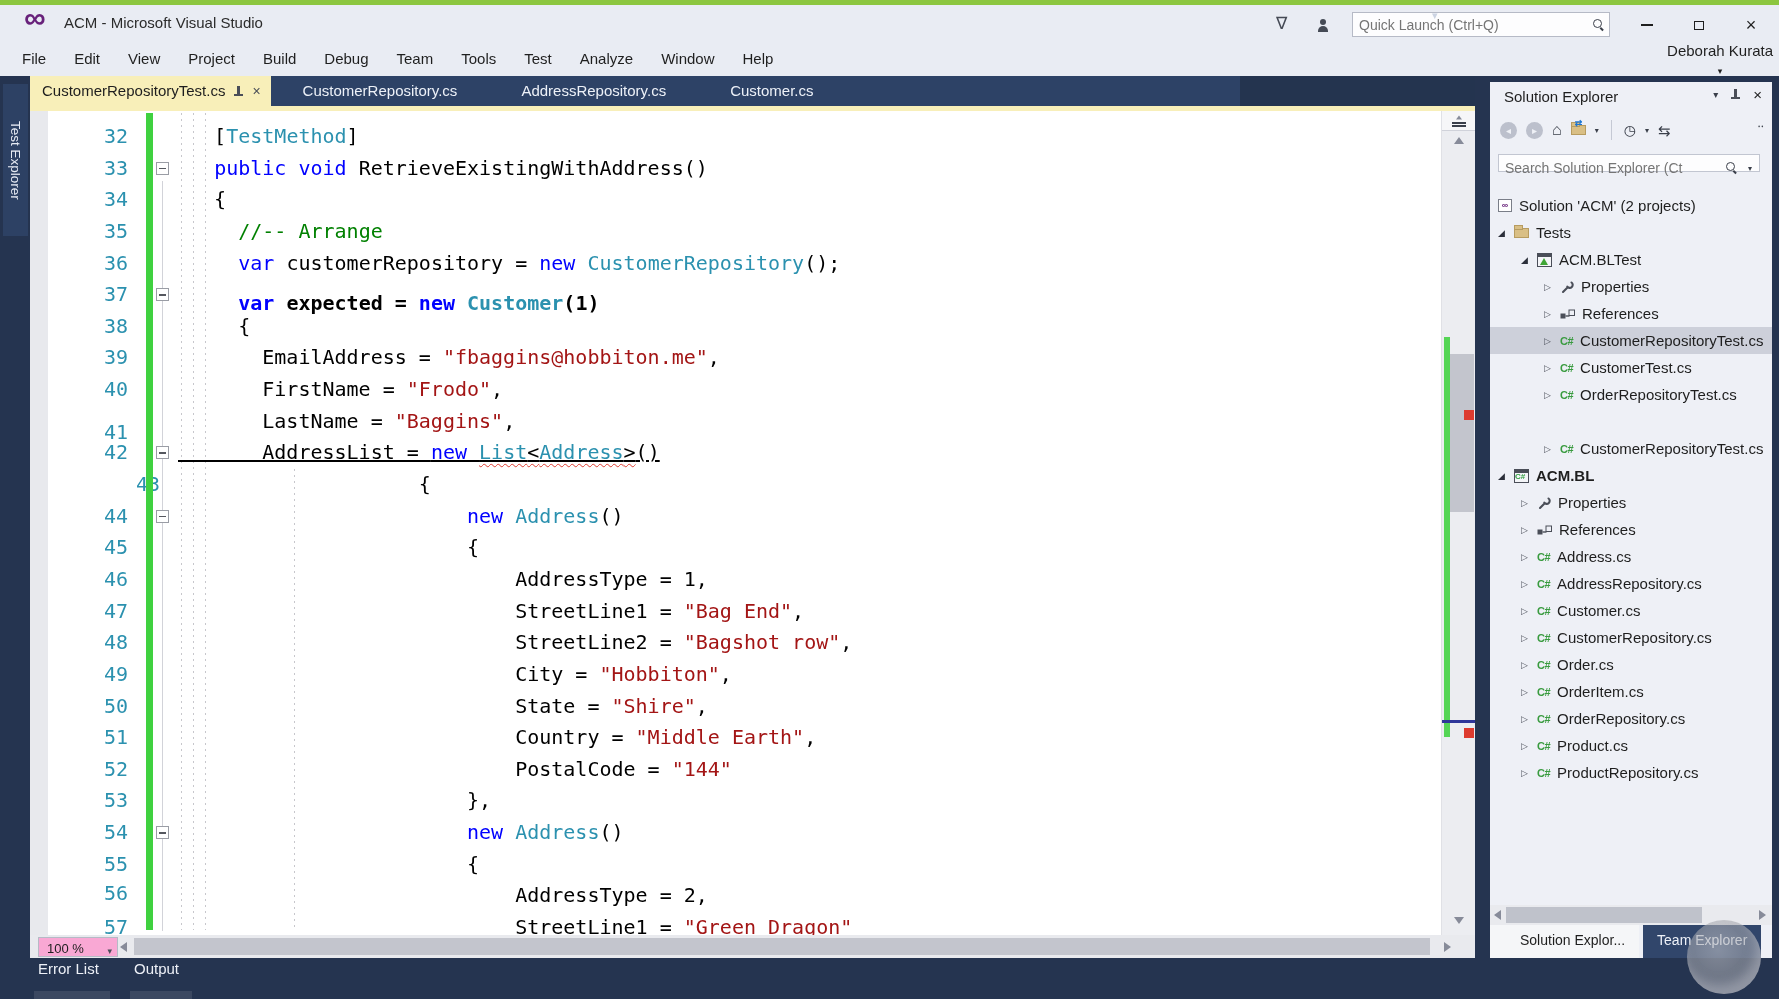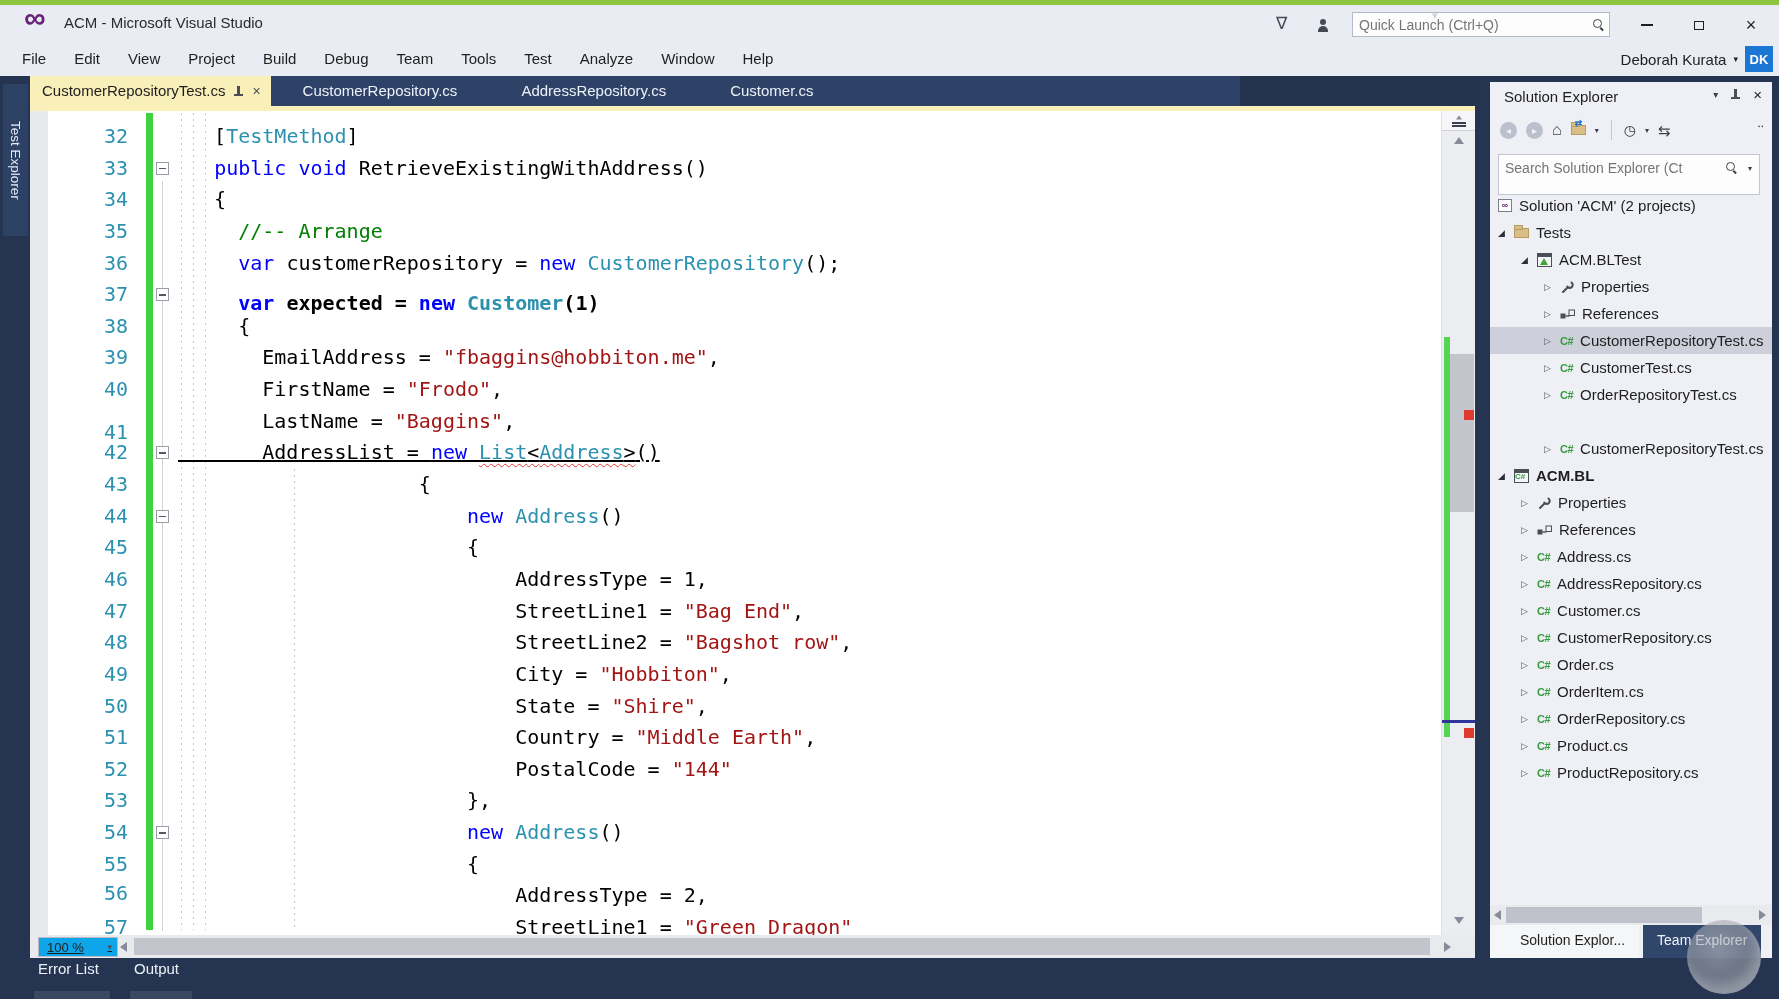--- a/index.html
+++ b/index.html
@@ -27,21 +27,21 @@
   .winbtn { position:absolute; top:6px; width:38px; height:28px; display:flex; align-items:center; justify-content:center; }
   .bar-min { width:12px; height:2px; background:#1E1E1E; }
   .box-restore { position:relative; width:10px; height:9px; border:1.5px solid #1E1E1E; background:#E9ECF3; }
   .box-restore::before { content:""; position:absolute; left:2px; top:-4px; width:9px; height:8px;
                          border:1.5px solid #1E1E1E; z-index:-1; }
   .x-close { font-size:18px; color:#1E1E1E; line-height:1; }
 
   #menubar { position:absolute; left:0; top:42px; width:1779px; height:34px; background:#E9ECF3; }
   #menu-items { display:flex; height:34px; padding-left:8px; }
   .menu-item { padding:0 14px; line-height:34px; font-size:15px; color:#1F1F1F; }
-  #user-area { position:absolute; right:6px; top:0; height:34px; display:flex; align-items:center; gap:7px; }
+  #user-area { position:absolute; right:6px; top:0; height:34px; display:flex; align-items:center; gap:7px;flex-direction:column; }
   #user-name { font-size:15px; color:#1F1F1F; }
   #user-caret { font-size:9px; color:#1F1F1F; }
   #avatar { width:28px; height:26px; background:#1C76D4; color:#fff; font-size:13px; font-weight:bold;
             display:flex; align-items:center; justify-content:center; }
 
   
   #left-tab { position:absolute; left:3px; top:84px; width:25px; height:152px; background:#2D4164;
               color:#E8ECF5; font-size:13.5px; writing-mode:vertical-rl; text-align:center;
               display:flex; align-items:center; justify-content:center; }
 
@@ -85,22 +85,22 @@
   #vs-up { position:absolute; left:12px; top:26px; }
   #vs-dn { position:absolute; left:12px; top:806px; }
   #vs-green { position:absolute; left:2px; top:226px; width:6px; height:400px; background:#55D555; }
   #vs-thumb { position:absolute; left:8px; top:243px; width:24px; height:158px; background:#C3C5CD; }
   #vs-red1 { position:absolute; left:22px; top:299px; width:10px; height:10px; background:#DD3B2F; }
   #vs-blue { position:absolute; left:0; top:609px; width:34px; height:3px; background:#2F3699; }
   #vs-red2 { position:absolute; left:22px; top:617px; width:10px; height:10px; background:#DD3B2F; }
 
   
   #ebottom { position:absolute; left:30px; top:935px; width:1445px; height:23px; background:#E9EAEE; }
-  #zoom-box { position:absolute; left:8px; top:2px; width:80px; height:20px; background:#0ea5e9;
-              border:1px solid #B6BAC6; font-size:13px; color:#1E1E1E; display:flex; align-items:center;text-decoration:underline; }
+  #zoom-box { position:absolute; left:8px; top:2px; width:80px; height:20px; background:#f9a8d4;
+              border:1px solid #B6BAC6; font-size:13px; color:#1E1E1E; display:flex; align-items:flex-end; }
   #zoom-box .zlabel { flex:1; padding-left:8px; }
   #zoom-box .zcaret { font-size:9px; color:#4A4E58; padding-right:5px; }
   #hs-left { position:absolute; left:90px; top:7px; }
   #hs-right { position:absolute; left:1414px; top:7px; }
   #hs-thumb { position:absolute; left:104px; top:3px; width:1296px; height:17px; background:#C3C5CD; }
 
   
   .bp-tab { position:absolute; top:960px; font-size:15px; color:#EDF0F7; }
   .bp-under { position:absolute; top:991px; height:8px; background:rgba(255,255,255,0.10); }
 
@@ -112,21 +112,21 @@
   #se-toolbar { position:absolute; left:0; top:30px; width:282px; height:36px; display:flex; align-items:center; padding-left:10px; gap:9px; }
   .nav-circ { width:17px; height:17px; border-radius:50%; background:#BCC0CC; color:#EFF1F6;
               display:flex; align-items:center; justify-content:center; font-size:10px; }
   .tb-dark { color:#3A3F4A; font-size:16px; line-height:1; }
   .mini-caret { font-size:8px; color:#3A3F4A; }
   .vsep { width:1px; height:20px; background:#C5C9D4; margin:0 3px; }
   .ico-folder { position:relative; display:inline-block; width:15px; height:10px; background:#D9BF85; border:1px solid #B79C60; }
   .ico-folder::before { content:""; position:absolute; left:-1px; top:-4px; width:7px; height:3px; background:#D9BF85; border:1px solid #B79C60; }
   #sync-arrows { position:absolute; left:4px; top:-3px; font-size:9px; color:#1C76D4; font-weight:bold; }
   #se-overflow { position:absolute; right:6px; top:2px; font-size:12px; color:#3A3F4A; letter-spacing:2px; }
-  #se-search { position:absolute; left:8px; top:72px; width:262px; height:41px; background:#FDFDFE; border:1px solid #C2C6D1; }
+  #se-search { position:absolute; left:8px; top:72px; width:262px; height:18px; background:#FDFDFE; border:1px solid #C2C6D1; }
   #se-search input { position:absolute; left:6px; top:2px; width:210px; height:21px; border:0; outline:0; background:transparent;
                      font-size:14px; color:#6D717C; font-family:"Liberation Sans",sans-serif; }
   #se-search .mag { position:absolute; right:22px; top:7px; }
   #se-search .mini-caret { position:absolute; right:7px; top:9px; }
 
   #se-tree { position:absolute; left:0; top:110px; width:282px; height:606px; overflow:hidden; }
   .tree-row { position:absolute; left:0; width:282px; height:27px; display:flex; align-items:center; white-space:nowrap; overflow:hidden; }
   .tree-row.sel { background:#CDD0DA; }
   .exp { display:inline-block; width:16px; font-size:9px; color:#2B2F3A; flex:none; }
   .exp.closed { color:#50545E; }
@@ -228,21 +228,21 @@
         <div class="lnum" style="top: 41.64px;">33</div>
         <div class="lnum" style="top: 73.28px;">34</div>
         <div class="lnum" style="top: 104.92px;">35</div>
         <div class="lnum" style="top: 136.56px;">36</div>
         <div class="lnum" style="top: 168.2px;">37</div>
         <div class="lnum" style="top: 199.84px;">38</div>
         <div class="lnum" style="top: 231.48px;">39</div>
         <div class="lnum" style="top: 263.12px;">40</div>
         <div class="lnum" style="top: 294.76px; margin-top: 11px;">41</div>
         <div class="lnum" style="top: 326.4px;">42</div>
-        <div class="lnum" style="top: 358.04px;">43</div>
+        <div class="lnum" style="top: 358.04px; margin-left: 32px;">43</div>
         <div class="lnum" style="top: 389.68px;">44</div>
         <div class="lnum" style="top: 421.32px;">45</div>
         <div class="lnum" style="top: 452.96px;">46</div>
         <div class="lnum" style="top: 484.6px;">47</div>
         <div class="lnum" style="top: 516.24px;">48</div>
         <div class="lnum" style="top: 547.88px;">49</div>
         <div class="lnum" style="top: 579.52px;">50</div>
         <div class="lnum" style="top: 611.16px;">51</div>
         <div class="lnum" style="top: 642.8px;">52</div>
         <div class="lnum" style="top: 674.44px;">53</div>

